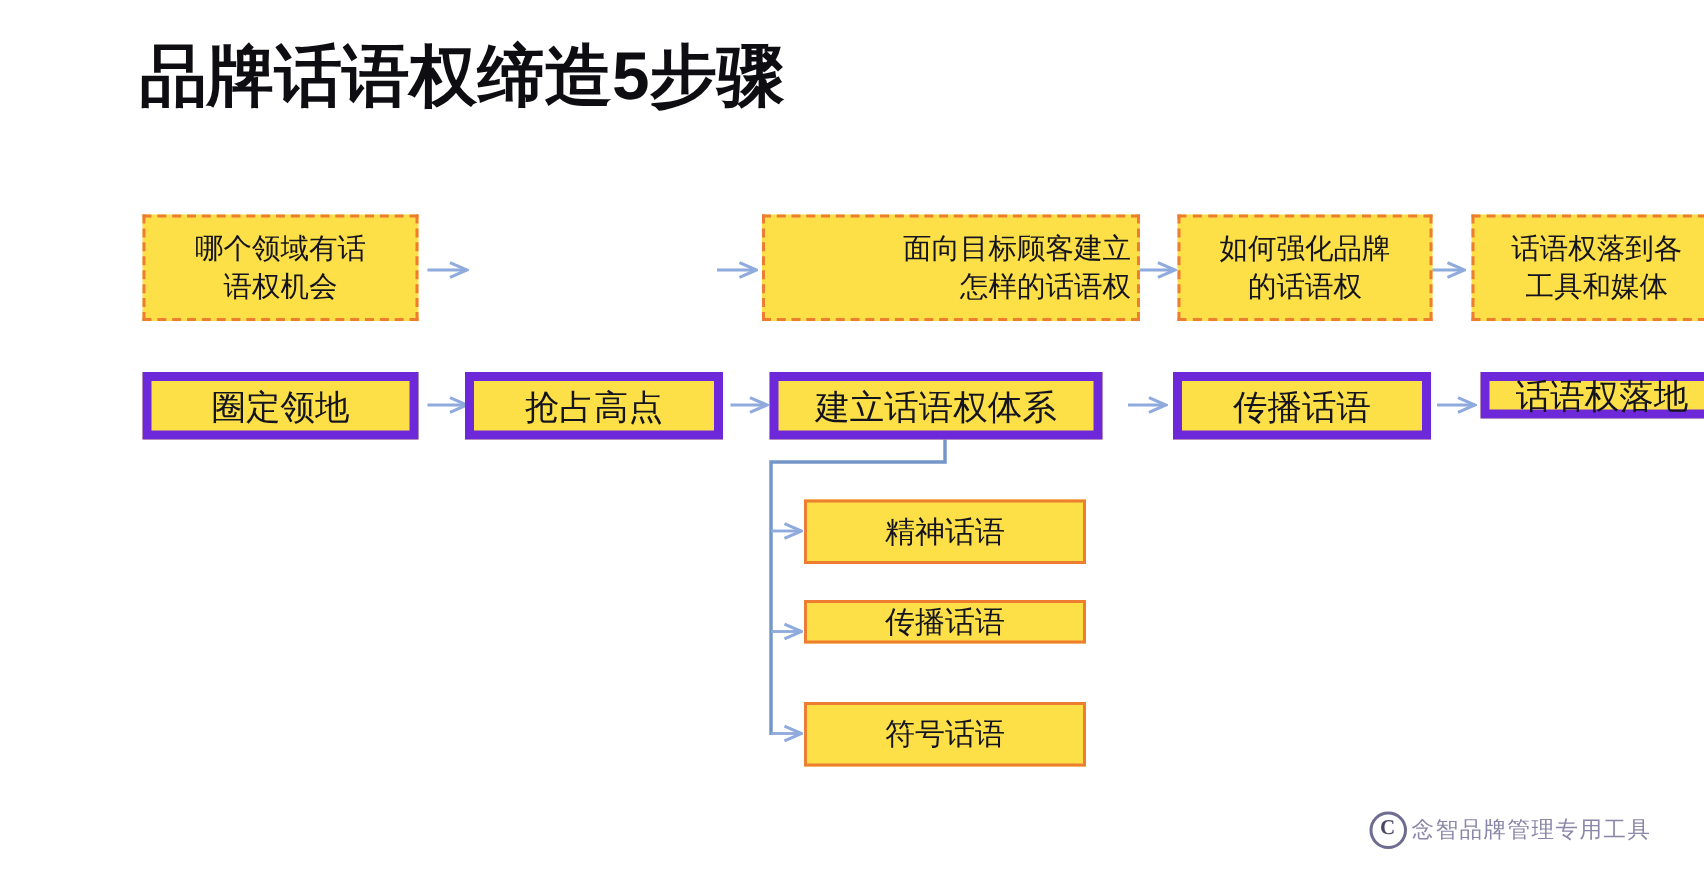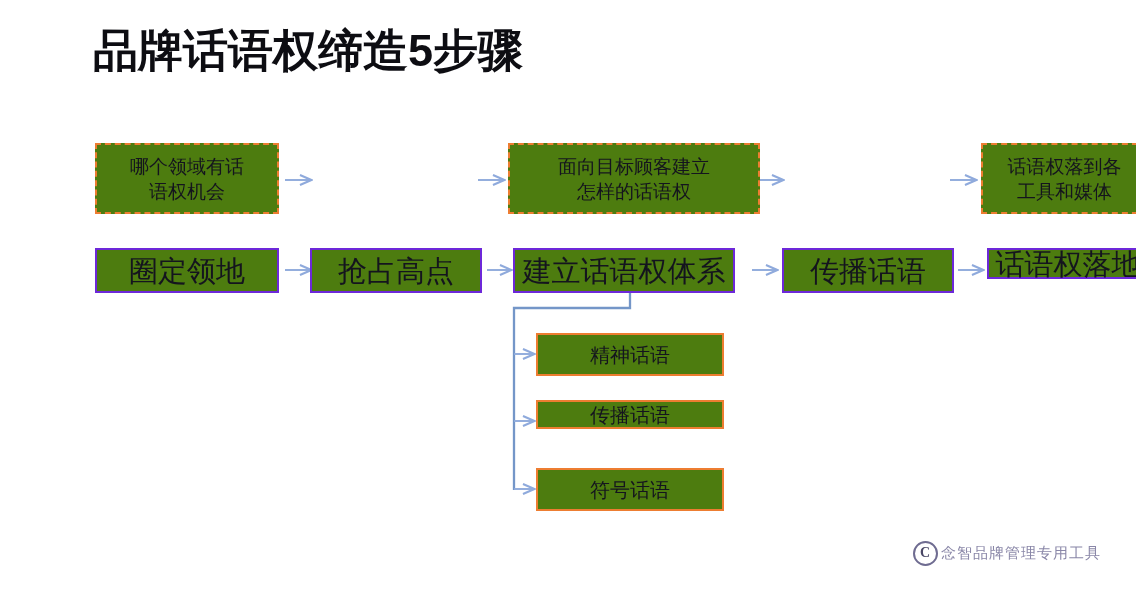--- a/index.html
+++ b/index.html
@@ -38,42 +38,42 @@
   }
 
   
   .node {
     position: absolute;
     box-sizing: border-box;
     display: flex;
     align-items: center;
     justify-content: center;
     text-align: center;
-    background: #4d7c0f;
+    background: #fde047;
     color: #14141e;
   }
 
   .node .label {
     display: block;
     width: 100%;
     white-space: pre-line;
   }
 
   
   .q-node {
     border: 2px dashed #ED7D31;
     font-size: 19px;
     line-height: 25px;
     padding: 0 4px;
   }
 
   
   .step-node {
-    border: 2px solid #6d28d9;
-    font-size: 29px;
+    border: 6px solid #6d28d9;
+    font-size: 23px;
     line-height: 30px;
   }
 
   
   .sub-node {
     border: 2px solid #ED7D31;
     font-size: 20px;
     line-height: 30px;
   }
 
@@ -156,25 +156,29 @@
       <path d="M469,489 L489,489"></path>
     </g>
   </svg>
 
   <div class="node q-node" style="left:50px; top:143px; width:184px; height:71px;">
     <span class="label">哪个领域有话
 语权机会</span>
   </div>
 
 
-  <div class="node q-node" style="left:463px; top:143px; width:252px; height:71px;">
+  <div class="node q-node" style="left:463px; top:143px; width:252px; height:71px;text-align:right;">
     <span class="label">面向目标顾客建立
 怎样的话语权</span>
   </div>
 
+  <div class="node q-node" style="left:740px; top:143px; width:170px; height:71px;">
+    <span class="label">如何强化品牌
+的话语权</span>
+  </div>
 
   <div class="node q-node" style="left:936px; top:143px; width:167px; height:71px;">
     <span class="label">话语权落到各
 工具和媒体</span>
   </div>
 
   <div class="node step-node" style="left:50px; top:248px; width:184px; height:45px;">
     <span class="label">圈定领地</span>
   </div>
 

